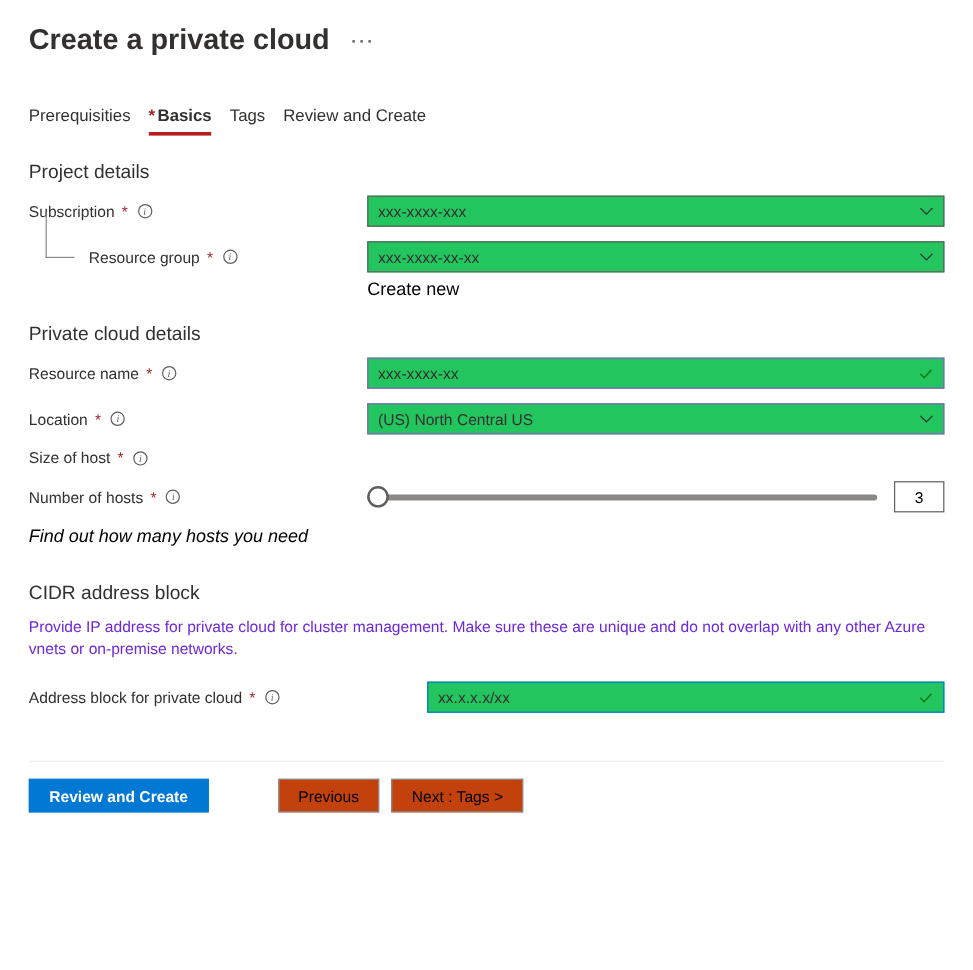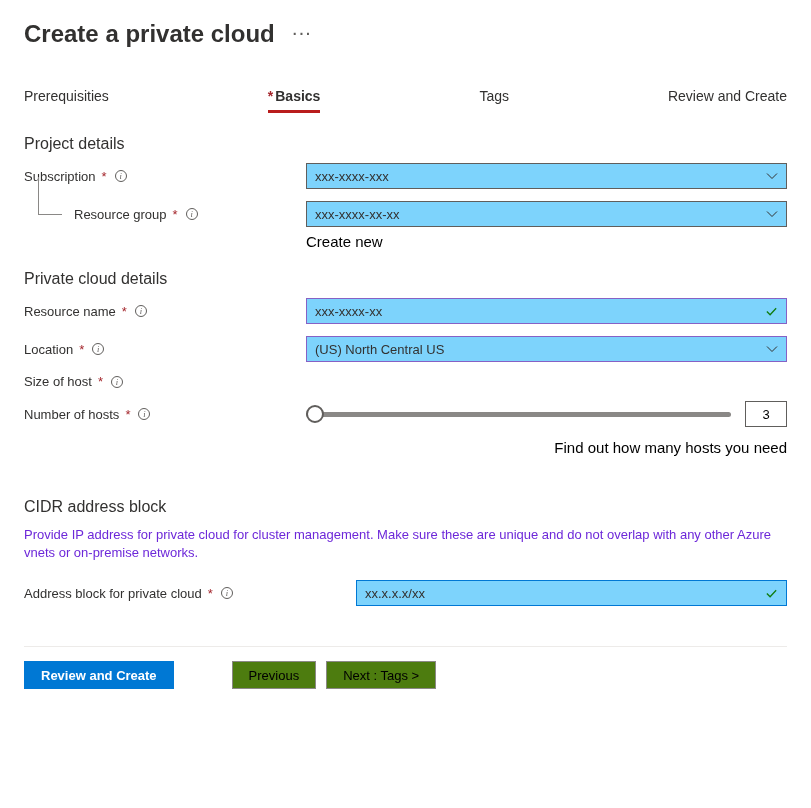--- a/index.html
+++ b/index.html
@@ -21,25 +21,24 @@
     gap: 18px;
   }
   .ellipsis {
     font-size: 14px;
     color: #605e5c;
     letter-spacing: 2px;
     cursor: pointer;
   }
   .tabs {
     display: flex;
-    gap: 42px;
+    gap: 15px;
     margin-top: 40px;
     margin-bottom: 22px;
     font-size: 14px;
-    justify-content: space-between;
   }
   .tab {
     padding-bottom: 6px;
     cursor: pointer;
     color: #323130;
   }
   .tab.active {
     font-weight: 600;
     border-bottom: 3px solid #b91c1c;
   }
@@ -103,21 +102,21 @@
     width: 100%;
     height: 26px;
     border: 1px solid #605e5c;
     padding: 0 8px;
     font-size: 13px;
     font-family: inherit;
     display: flex;
     align-items: center;
     justify-content: space-between;
     cursor: pointer;
-    background: #7dd3fc;
+    background: #22c55e;
   }
   .select-box.purple, .text-box.purple {
     border-color: #8661c5;
   }
   .text-box.blue {
     border-color: #0078d4;
   }
   .chevron {
     width: 12px; height: 12px;
   }
@@ -167,38 +166,38 @@
   }
   .slider-value {
     width: 42px;
     height: 26px;
     border: 1px solid #605e5c;
     text-align: center;
     font-size: 13px;
     font-family: inherit;
   }
   .hosts-link {
-    text-align: right;
     margin-top: 4px;
-    margin-bottom: 42px;
+    margin-bottom: 30px;
+    font-style: italic;
   }
   .footer {
     border-top: 1px solid #edebe9;
     margin-top: 40px;
     padding-top: 14px;
     display: flex;
     gap: 10px;
   }
   .btn {
     height: 28px;
     padding: 0 16px;
     font-size: 13px;
     font-family: inherit;
     border: 1px solid #8a8886;
-    background: #4d7c0f;
+    background: #c2410c;
     cursor: pointer;
   }
   .btn.primary {
     background: #0078d4;
     color: #fff;
     border-color: #0078d4;
     font-weight: 600;
   }
   .btn-gap { width: 38px; }
 </style>

